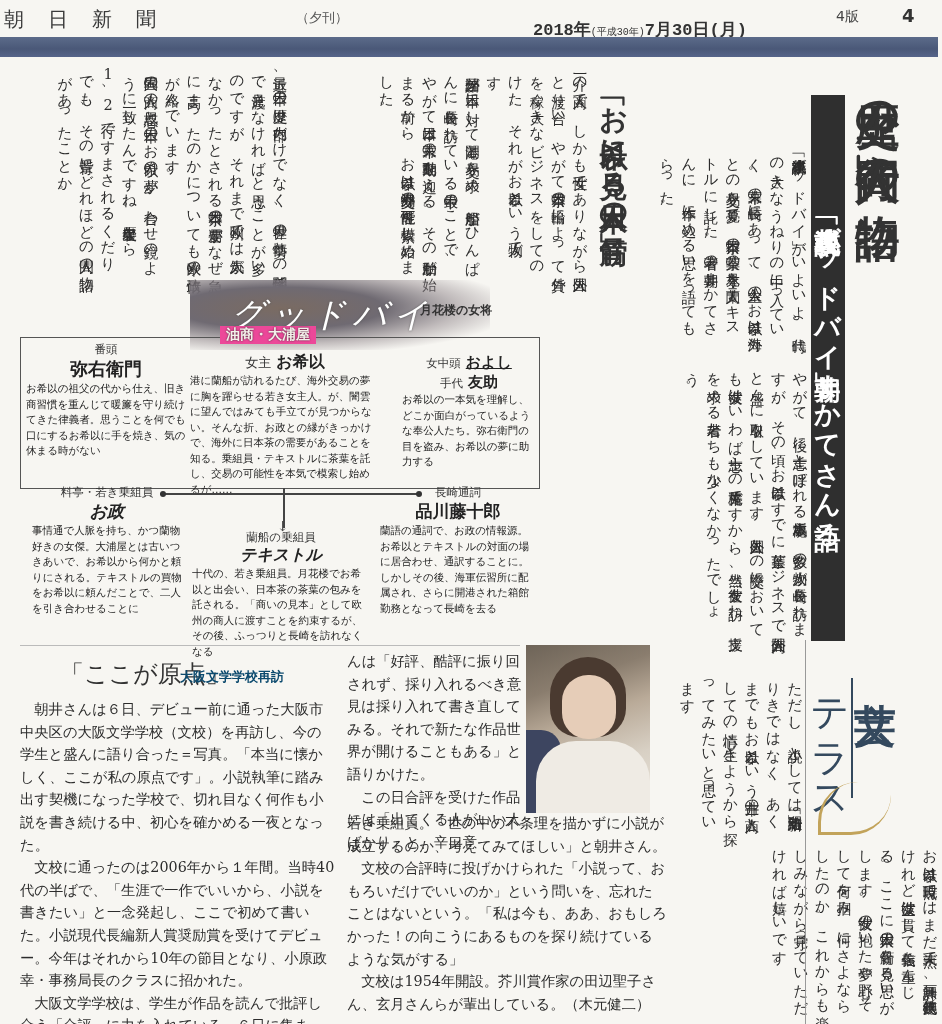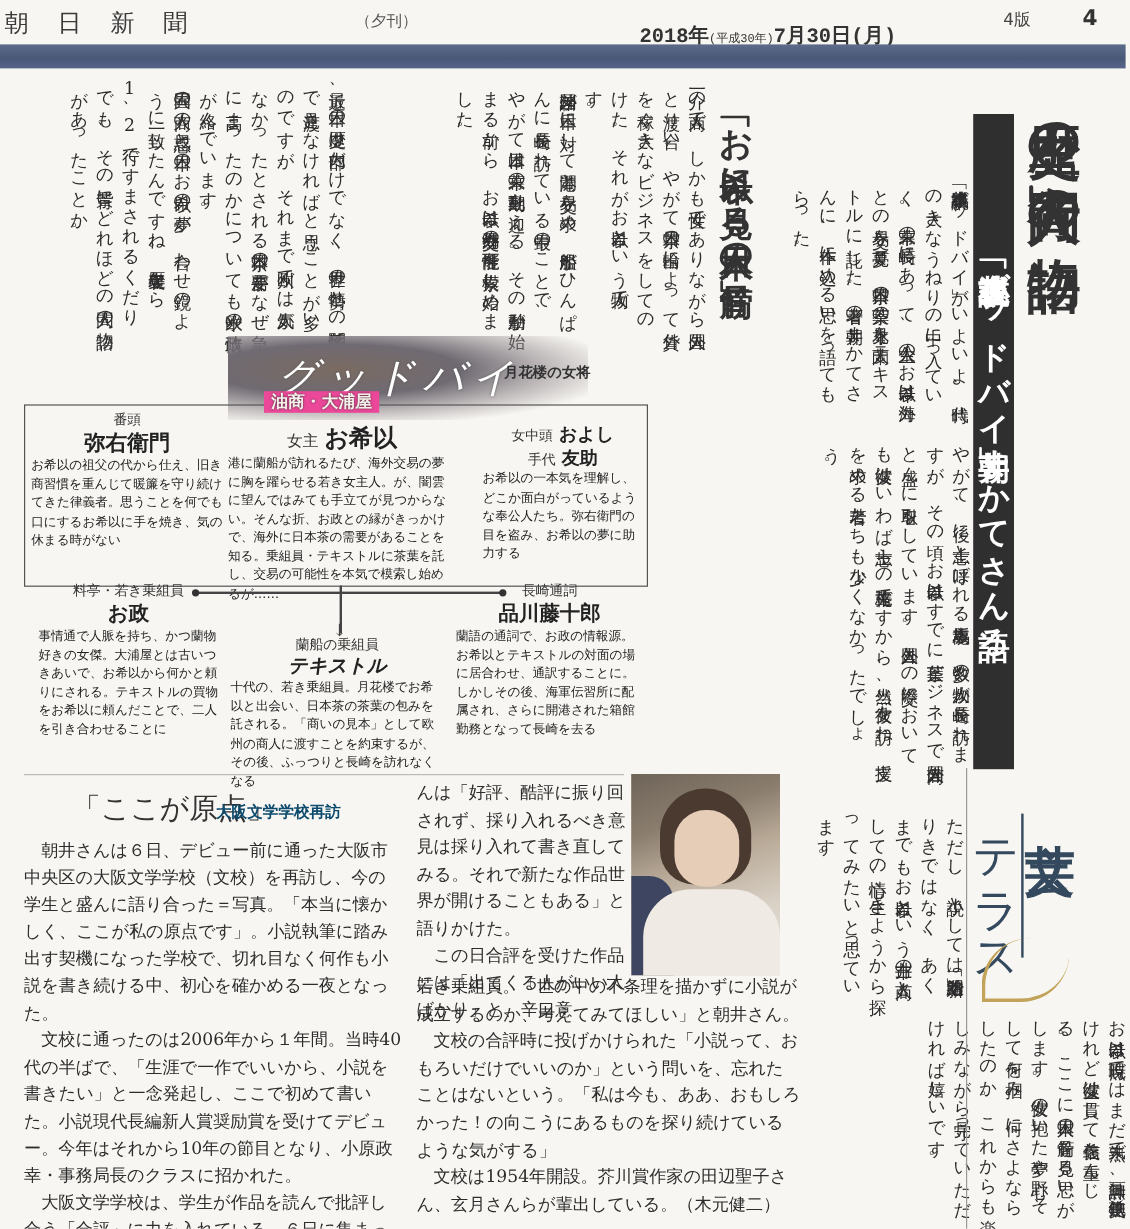--- a/index.html
+++ b/index.html
@@ -106,39 +106,39 @@
   <div class="abs chart-box"></div>
   <div class="abs chart-house" style="background:#ec4899;padding:0 6px;">油商・大浦屋</div>
 
   <div class="abs" style="left:6px;top:62px;width:160px;">
     <div class="role">番頭</div>
     <div class="cname" style="font-size:18px;">弥右衛門</div>
     <div class="cdesc">お希以の祖父の代から仕え、旧き商習慣を重んじて暖簾を守り続けてきた律義者。思うことを何でも口にするお希以に手を焼き、気の休まる時がない</div>
   </div>
 
   <div class="abs" style="left:170px;top:72px;width:190px;">
-    <div style="text-align:center;"><span class="role" style="font-size:13px;">女主</span> <span class="cname" style="font-size:20px;font-family:Liberation Serif, serif;">お希以</span></div>
+    <div style="text-align:center;"><span class="role" style="font-size:13px;">女主</span> <span class="cname" style="font-size:16px;font-family:Liberation Serif, serif;">お希以</span></div>
     <div class="cdesc">港に蘭船が訪れるたび、海外交易の夢に胸を躍らせる若き女主人。が、闇雲に望んではみても手立てが見つからない。そんな折、お政との縁がきっかけで、海外に日本茶の需要があることを知る。乗組員・テキストルに茶葉を託し、交易の可能性を本気で模索し始めるが……</div>
   </div>
 
   <div class="abs" style="left:382px;top:72px;width:134px;">
-    <div style="text-align:center;"><span class="role">女中頭</span> <span class="cname" style="font-size:15px;">およし</span></div>
+    <div style="text-align:center;"><span class="role">女中頭</span> <span class="cname" style="font-size:15px;text-decoration:underline;">およし</span></div>
     <div style="text-align:center;"><span class="role">手代</span> <span class="cname" style="font-size:15px;">友助</span></div>
     <div class="cdesc">お希以の一本気を理解し、どこか面白がっているような奉公人たち。弥右衛門の目を盗み、お希以の夢に助力する</div>
   </div>
 
   <div class="abs vline" style="left:263px;top:208px;height:40px;"></div>
   <div class="abs hline" style="left:140px;top:213px;width:260px;"></div>
   <div class="abs dot" style="left:140px;top:211px;"></div>
   <div class="abs dot" style="left:396px;top:211px;"></div>
   <div class="abs" style="left:257px;top:238px;font-size:14px;color:#444;">↓</div>
 
   <div class="abs" style="left:12px;top:205px;width:150px;">
     <div class="role">料亭・若き乗組員</div>
-    <div class="cname" style="font-size:17px;">お政</div>
+    <div class="cname" style="font-size:17px;font-style:italic;">お政</div>
     <div class="cdesc">事情通で人脈を持ち、かつ蘭物好きの女傑。大浦屋とは古いつきあいで、お希以から何かと頼りにされる。テキストルの買物をお希以に頼んだことで、二人を引き合わせることに</div>
   </div>
 
   <div class="abs" style="left:360px;top:205px;width:156px;">
     <div class="role">長崎通詞</div>
     <div class="cname" style="font-size:17px;">品川藤十郎</div>
     <div class="cdesc">蘭語の通詞で、お政の情報源。お希以とテキストルの対面の場に居合わせ、通訳することに。しかしその後、海軍伝習所に配属され、さらに開港された箱館勤務となって長崎を去る</div>
   </div>
 
   <div class="abs" style="left:172px;top:250px;width:178px;">

